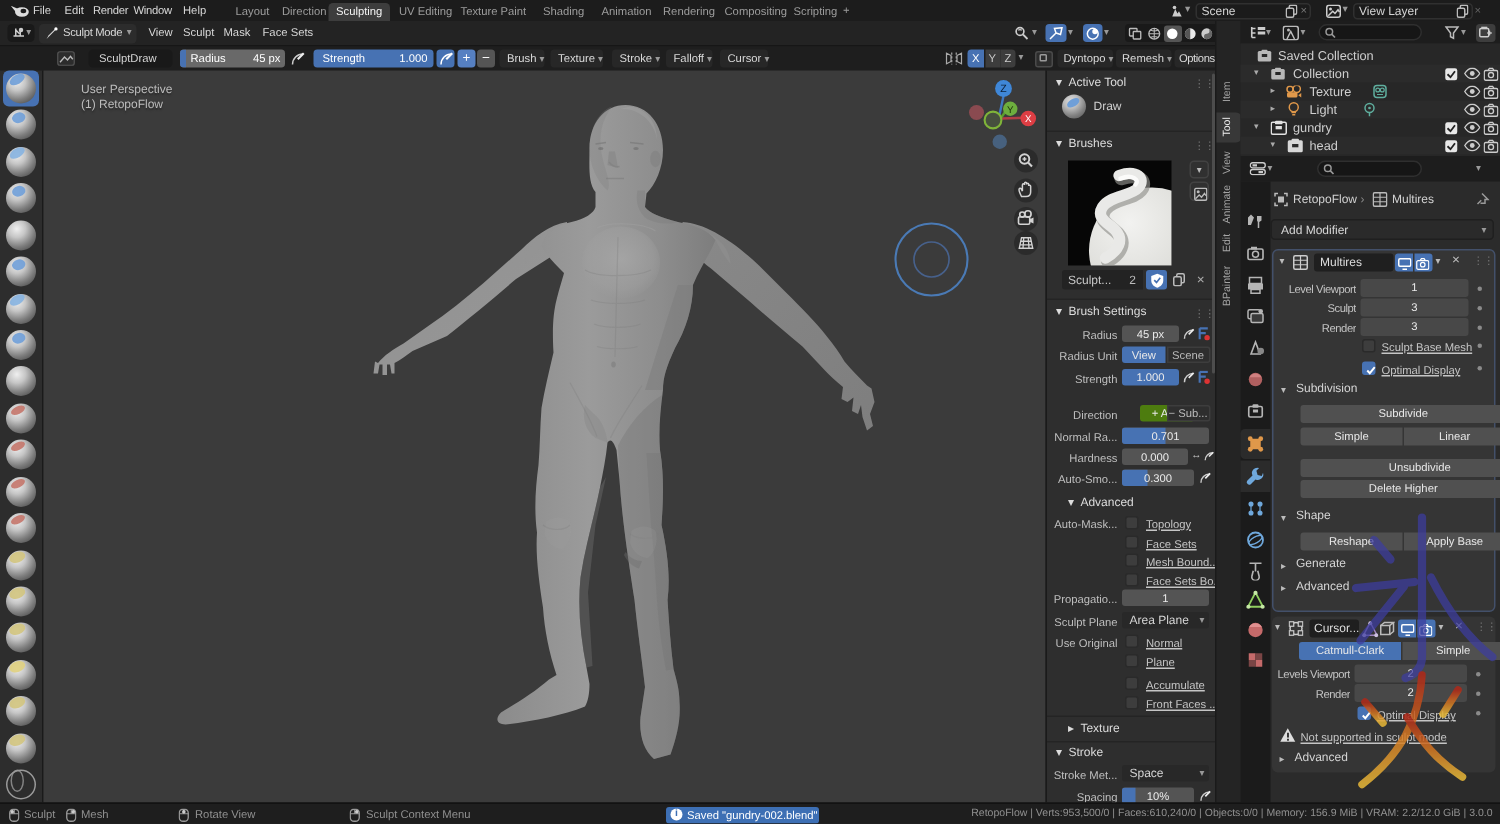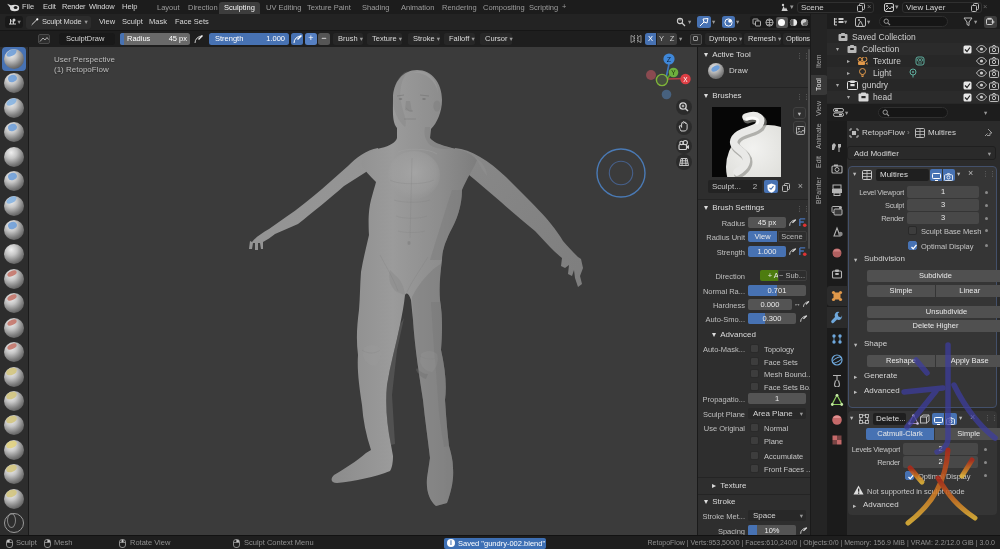--- a/index.html
+++ b/index.html
@@ -33,21 +33,21 @@
   
   #npanel { left:697px; top:47px; width:113px; height:488px; background:#2e2e2e; border-left:1px solid #1a1a1a; overflow:hidden;}
   .sect { position:absolute; left:0; width:113px; color:#dcdcdc; font-size:8px; white-space:nowrap; }
   .nlabel { position:absolute; color:#bfbfbf; font-size:7.5px; text-align:right; white-space:nowrap; overflow:hidden; line-height:11px; }
   .slider { position:absolute; background:#545454; border-radius:2px; height:11px; color:#eaeaea; font-size:7.5px; white-space:nowrap; }
   .btn { position:absolute; background:#545454; border-radius:2px; height:11px; color:#e8e8e8; font-size:7.5px;
      text-align:center; white-space:nowrap; }
   .chk { position:absolute; width:9px; height:9px; border-radius:2px; background:#3d3d3d; border:1px solid #2a2a2a; }
   .chk.on { background:#4772b3; border-color:#4772b3; }
   .chk.on svg { position:absolute; left:0.5px; top:0.5px; }
-  .chklabel { position:absolute; color:#c5c5c5; font-size:7.5px; white-space:nowrap; line-height:11px; }
+  .chklabel { position:absolute; color:#c5c5c5; font-size:7.5px; white-space:nowrap; line-height:11px;text-decoration:underline; }
   
   #vtabs { left:810px; top:14px; width:17px; height:521px; background:#242424; border-left:1px solid #1a1a1a; }
   .vtab { position:absolute; left:0; width:17px; color:#a5a5a5; font-size:7px;
       writing-mode:vertical-rl; transform:rotate(180deg); text-align:center; white-space:nowrap; }
   .vtab.active { background:#383838; color:#eeeeee; border-radius:4px 0 0 4px; }
   
   #rightcol { left:827px; top:14px; width:173px; height:521px; background:#272727; }
   #outheader { position:absolute; left:0; top:0; width:173px; height:15px; background:#1d1d1d; }
   .searchbox { position:absolute; background:#161616; border:1px solid #2f2f2f; border-radius:7px; }
   .orow { position:absolute; left:0; width:173px; height:12px; font-size:8.5px; color:#cfcfcf; }
@@ -951,21 +951,21 @@
 
       <div class="ppanel" style="left:21px;top:307px;width:149px;height:104px">
         <div class="abs" style="left:2px;top:3px;color:#bbb;font-size:6.5px">▾</div>
         <svg class="abs" style="left:11px;top:3px" width="10" height="10" viewBox="0 0 10 10">
             <circle cx="5" cy="5" r="4" fill="none" stroke="#ccc" stroke-width="1"></circle>
             <rect x="0.5" y="0.5" width="3" height="3" fill="#383838" stroke="#ccc" stroke-width="0.8"></rect>
             <rect x="6.5" y="0.5" width="3" height="3" fill="#383838" stroke="#ccc" stroke-width="0.8"></rect>
             <rect x="0.5" y="6.5" width="3" height="3" fill="#383838" stroke="#ccc" stroke-width="0.8"></rect>
             <rect x="6.5" y="6.5" width="3" height="3" fill="#383838" stroke="#ccc" stroke-width="0.8"></rect>
           </svg>
-        <div class="abs" style="left:25px;top:2px;width:33px;height:12px;background:#1f1f1f;border-radius:2px;color:#ddd;font-size:8px;line-height:12px;padding-left:3px">Delete...</div>
+        <div class="abs" style="left:25px;top:2px;width:33px;height:12px;background:#1f1f1f;border-radius:2px;color:#ddd;font-size:8px;line-height:12px;padding-left:3px">Cursor...</div>
         <svg class="abs" style="left:60px;top:2.5px" width="11" height="11" viewBox="0 0 11 11">
             <path d="M5.5 1 L10 9.5 L1 9.5 Z" fill="none" stroke="#9f86c0" stroke-width="1"></path>
             <circle cx="5.5" cy="1.5" r="1.3" fill="#cdc1e0"></circle>
             <circle cx="1.5" cy="9.5" r="1.3" fill="#cdc1e0"></circle>
             <circle cx="9.5" cy="9.5" r="1.3" fill="#cdc1e0"></circle>
           </svg>
         <svg class="abs" style="left:71px;top:2.5px" width="11" height="11" viewBox="0 0 11 11">
             <rect x="1.5" y="3" width="6" height="6" fill="none" stroke="#bbb" stroke-width="1"></rect>
             <path d="M1.5 3 L4 1 L10 1 L7.5 3 M10 1 L10 7 L7.5 9" fill="none" stroke="#bbb" stroke-width="1"></path>
           </svg>

